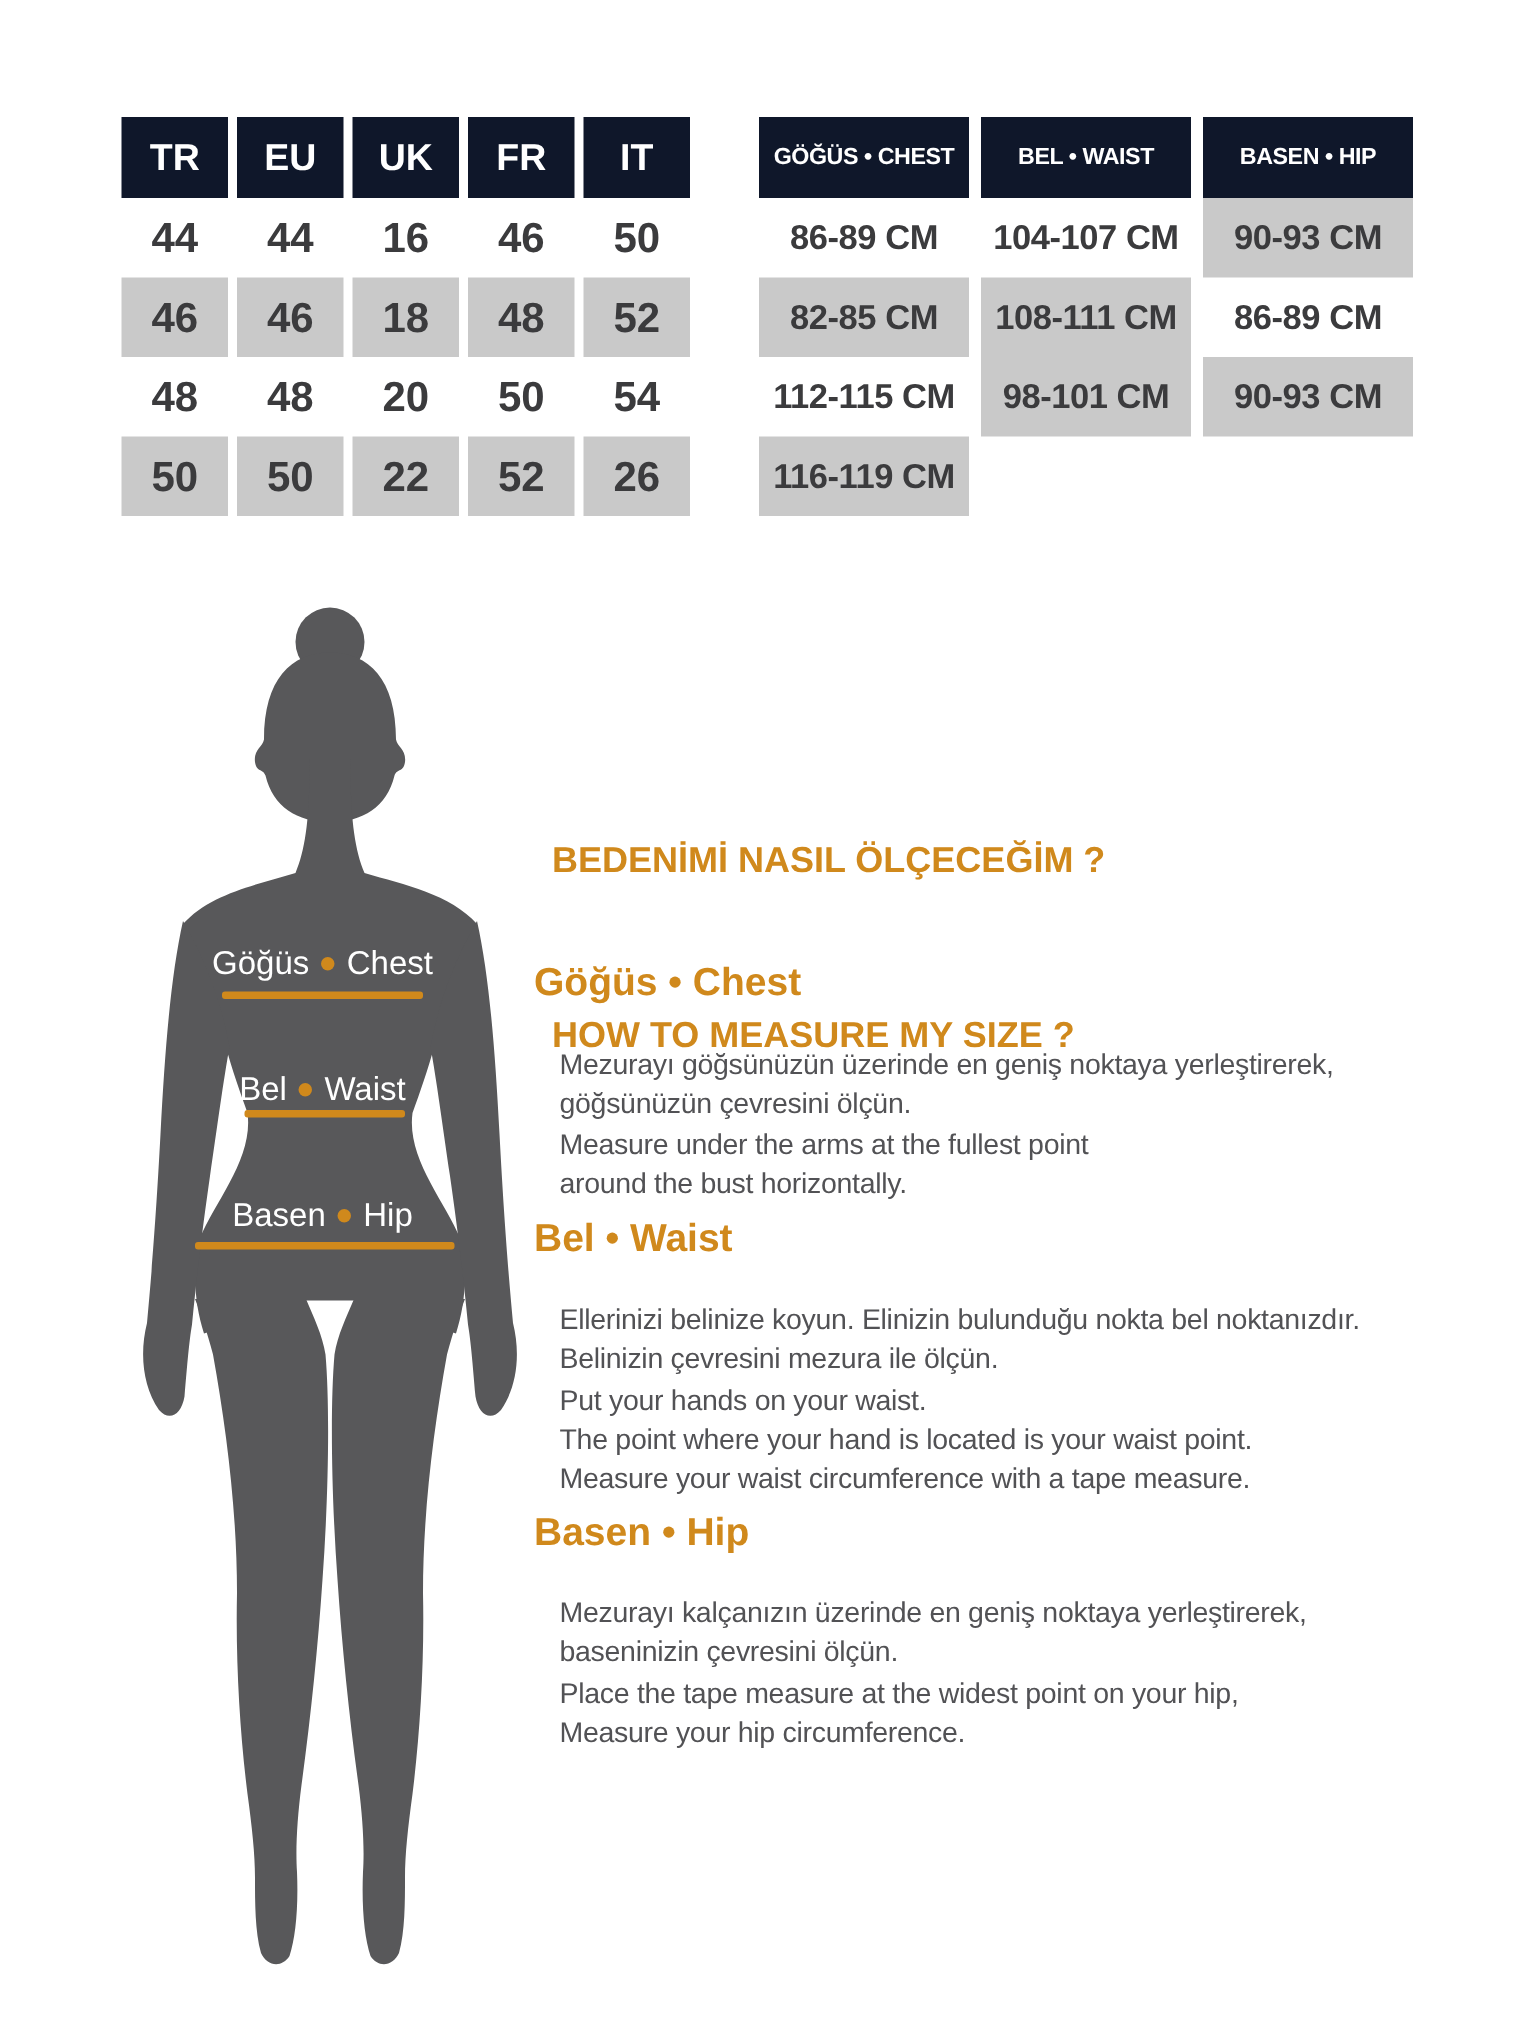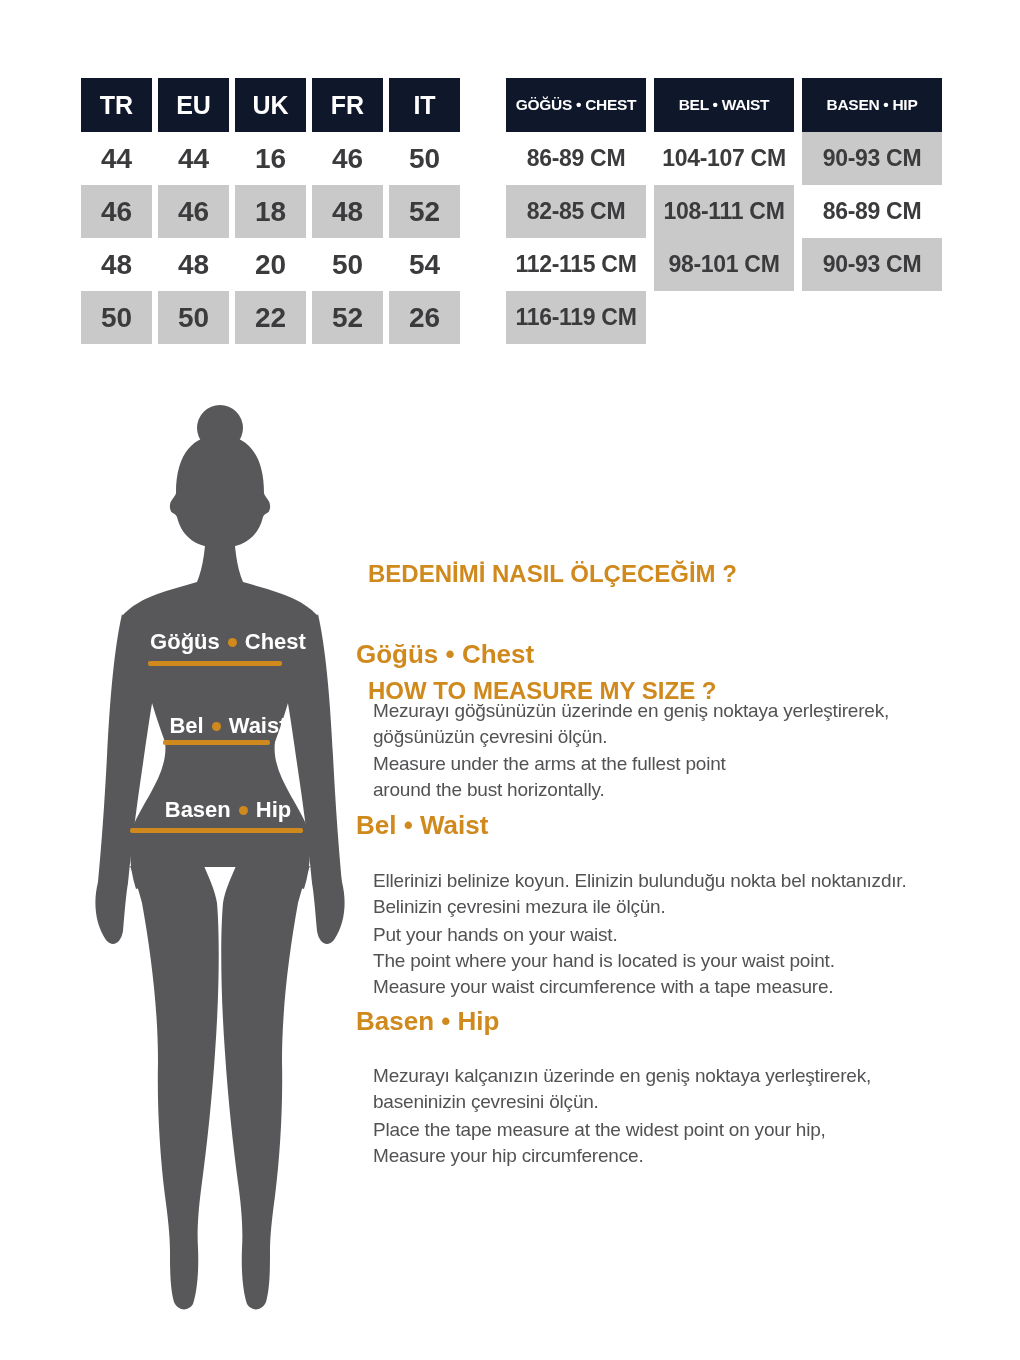--- a/index.html
+++ b/index.html
@@ -26,23 +26,23 @@
   .cell.val { font-weight:700; color:#3b3b3d; }
   .size-table .val { font-size:28px; }
   .measure-table .val { font-size:23px; letter-spacing:-0.3px; white-space:nowrap; }
   .cell.gray { background:#c9c9c9; }
 
   
   .silhouette { position:absolute; left:70px; top:398px; width:300px; height:940px; }
   .silhouette path, .silhouette circle { fill:#58585a; }
 
   .fig-label {
-    position:absolute; left:128px; width:200px; height:28px;
+    position:absolute; left:115px; width:200px; height:28px;
     display:flex; align-items:center; justify-content:center; gap:8px;
-    color:#ffffff; font-weight:700; font-size:22px; white-space:nowrap;
+    color:#ffffff; font-weight:400; font-size:22px; white-space:nowrap;
   }
   .fig-label .dot { width:9px; height:9px; border-radius:50%; background:#d0891c; flex:0 0 auto; }
   .meas-line { position:absolute; height:5px; background:#d0891c; border-radius:2px; }
 
   
   .guide-title {
     position:absolute; left:356px; top:476px;
     color:#d0891c; font-weight:700; font-size:24px; line-height:39px; white-space:pre;margin-left:12px;
   }
   .sec-h {

